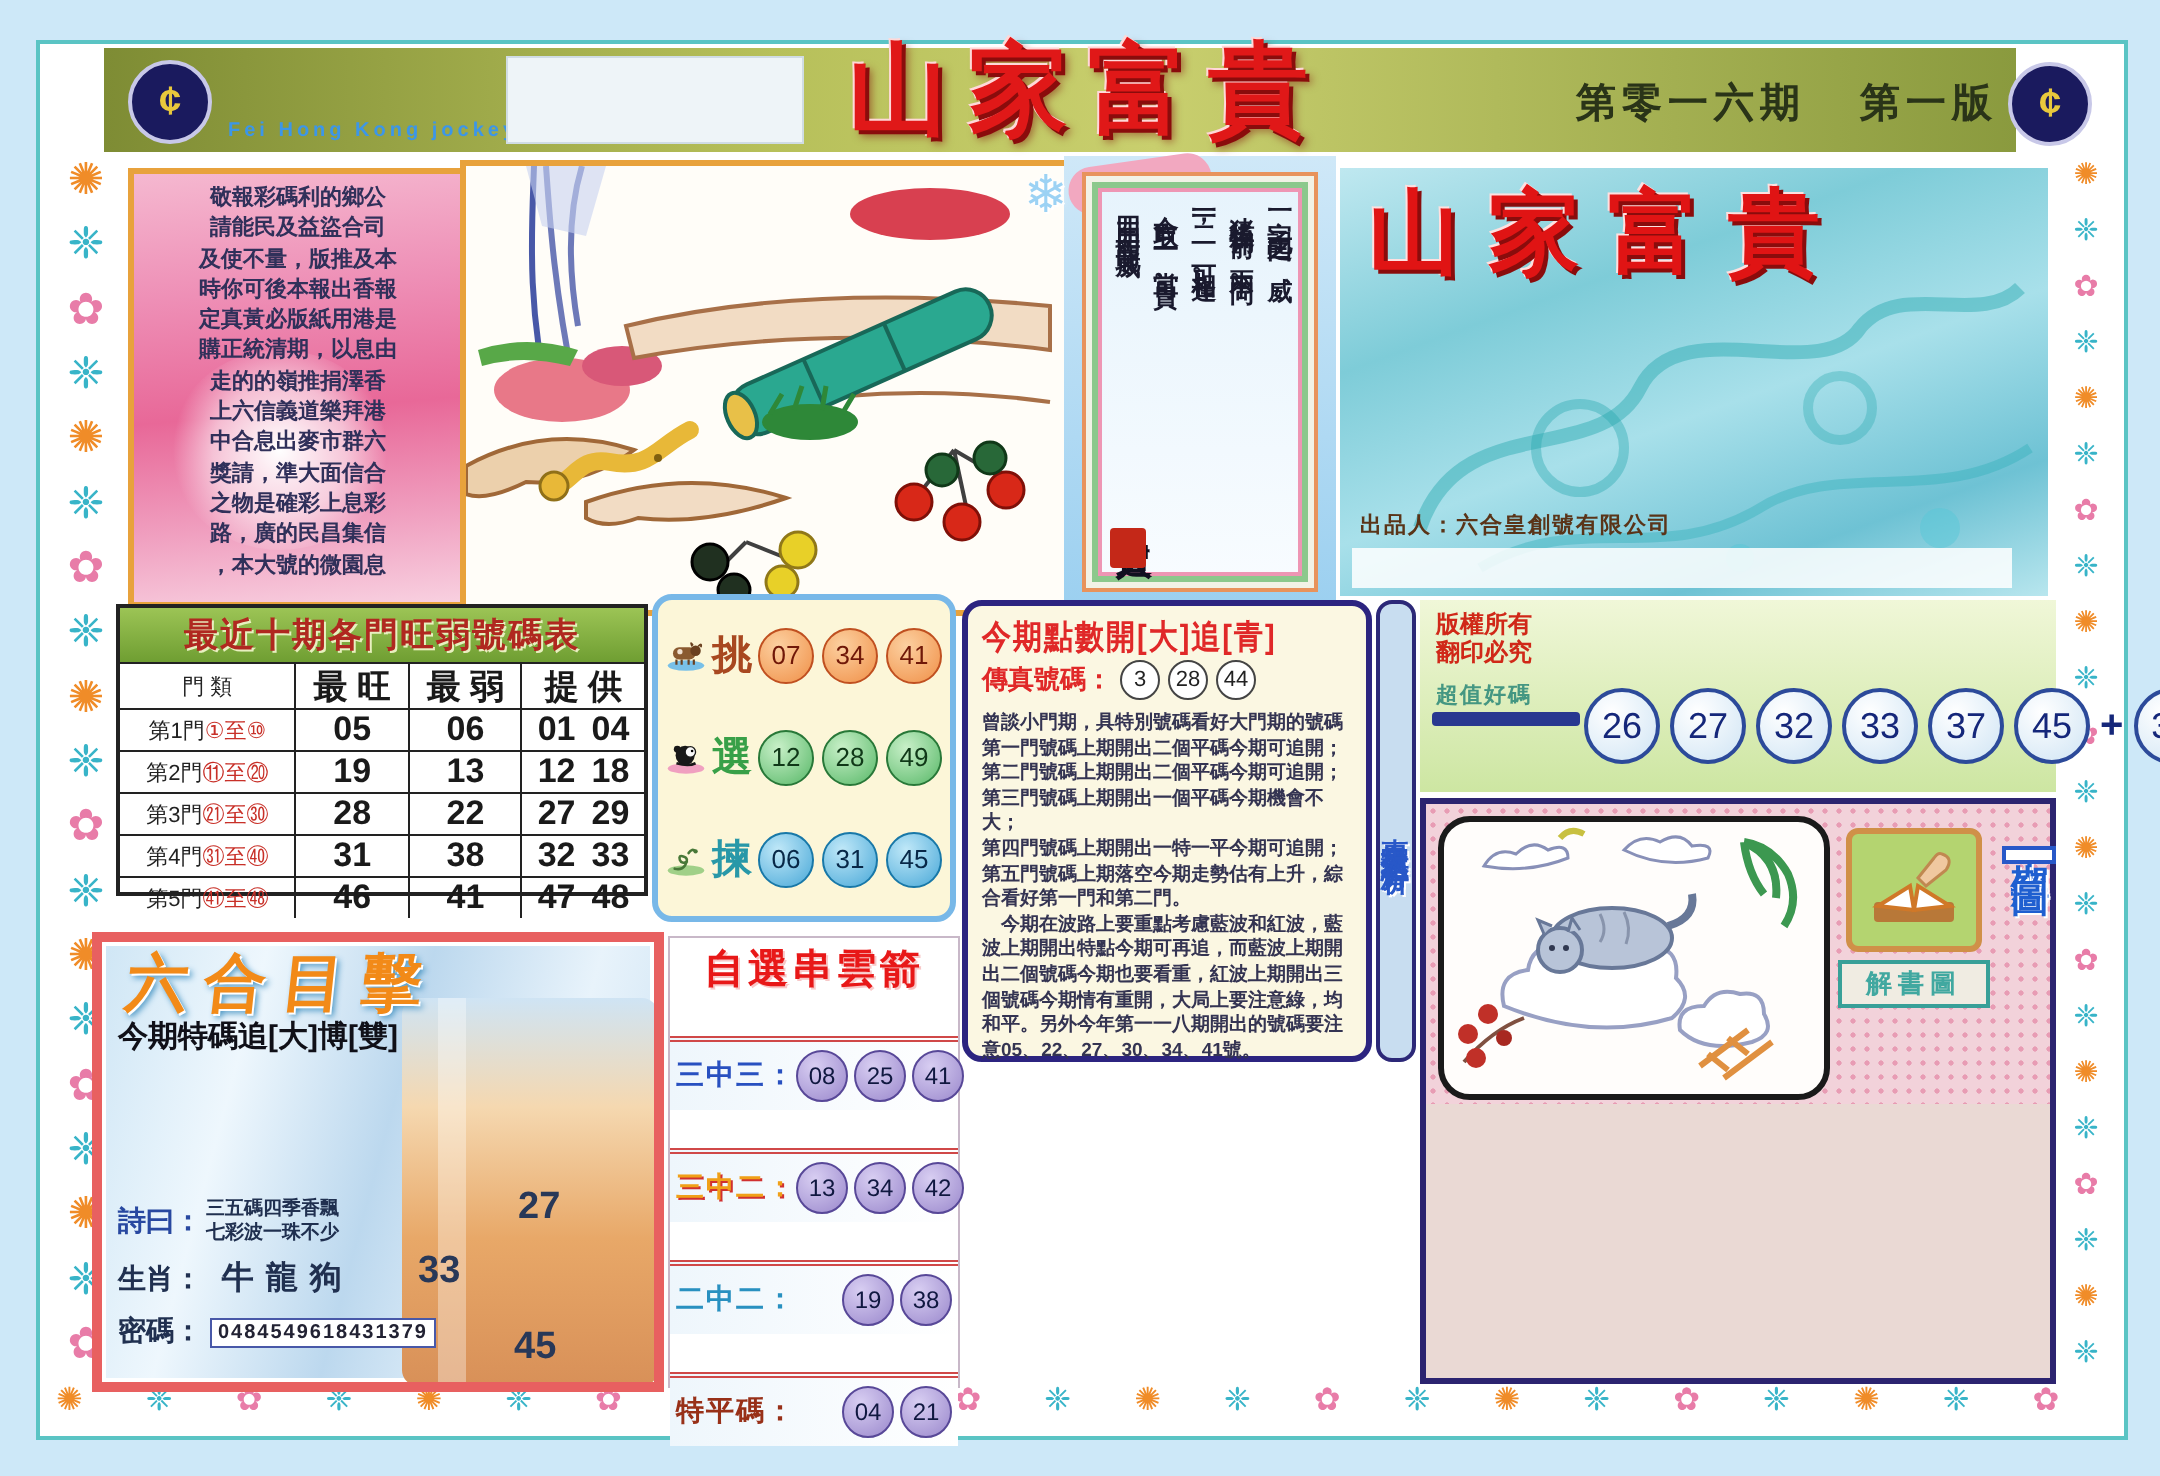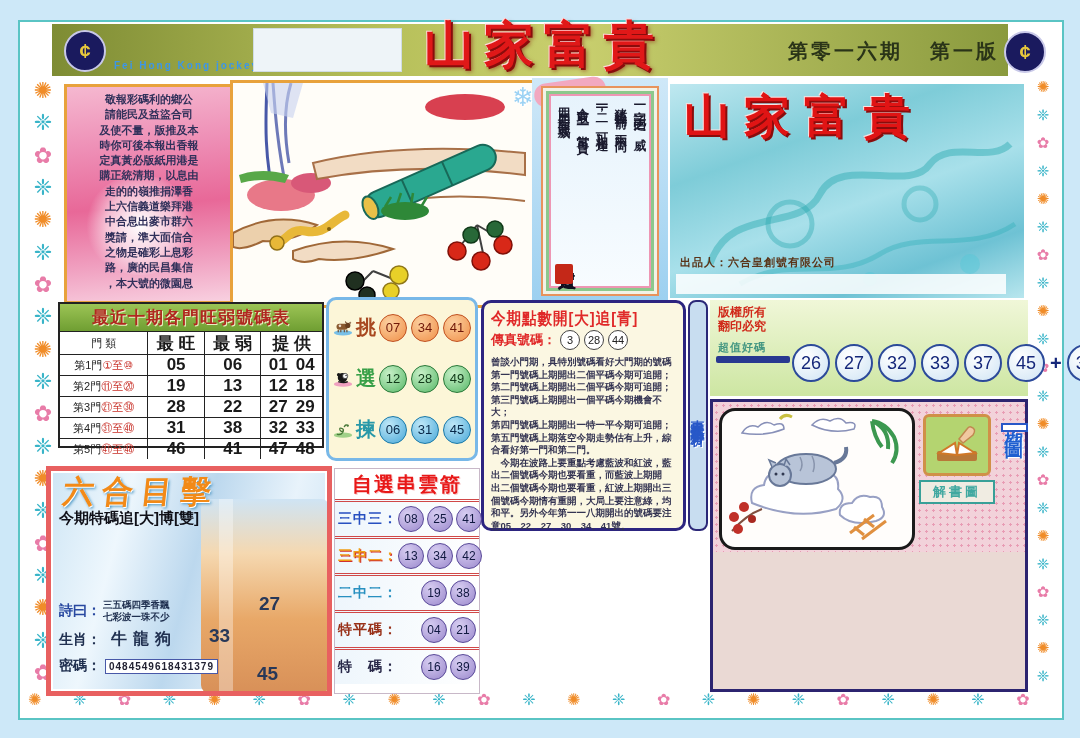--- a/index.html
+++ b/index.html
@@ -136,21 +136,21 @@
   #photo{position:absolute;left:150px;top:28px;width:128px;height:194px;border-radius:8px;
      background:linear-gradient(180deg,#cfe4f4 0%,#f5d8b0 28%,#e8a868 62%,#d89058 100%);}
   #photo .hl{position:absolute;left:18px;top:0;width:14px;height:100%;background:rgba(255,255,255,.35);}
   .photo-num{position:absolute;font-size:19px;font-weight:bold;color:#283858;}
   #pn0{left:208px;top:122px;}  #pn1{left:158px;top:154px;}  #pn2{left:206px;top:192px;}
   
   #arrow{left:334px;top:468px;width:146px;height:226px;background:#fff;border:1px solid #c8b8c8;box-sizing:border-box;}
   #arrow .title{height:30px;display:flex;align-items:center;justify-content:center;font-size:20px;font-weight:bold;
      color:#e81818;letter-spacing:2px;text-shadow:1px 1px 0 #f8c8c8;}
   .arrow-row{display:flex;align-items:center;height:37px;border-top:3px double #d04848;padding:0 3px;box-sizing:border-box;
-     background:linear-gradient(90deg,#eef6fc,#fff);}
+     background:linear-gradient(90deg,#eef6fc,#fff);margin-top:19px;}
   .arrow-label{font-size:14px;font-weight:bold;letter-spacing:1px;white-space:nowrap;}
   .arrow-row:nth-of-type(2) .arrow-label{color:#2850c0;}
   .arrow-row:nth-of-type(3) .arrow-label{color:#f0a018;text-shadow:1px 1px 0 #d03030;}
   .arrow-row:nth-of-type(4) .arrow-label{color:#2890c0;text-align:right;}
   .arrow-row:nth-of-type(5) .arrow-label{color:#983018;}
   .arrow-row:nth-of-type(6) .arrow-label{color:#282848;}
   .arrow-balls{display:flex;gap:3px;margin-left:auto;}
   .arrow-ball{width:24px;height:24px;font-size:12px;background:radial-gradient(circle at 35% 30%,#d8cef2,#9a88cc);
      border:1px solid #584898;color:#101840;}
 </style>
@@ -465,21 +465,21 @@
     <div class="body">
 
     <div>曾談小門期，具特別號碼看好大門期的號碼</div>
         <div>第一門號碼上期開出二個平碼今期可追開；</div>
         <div>第二門號碼上期開出二個平碼今期可追開；</div>
         <div>第三門號碼上期開出一個平碼今期機會不大；</div>
         <div>第四門號碼上期開出一特一平今期可追開；</div>
         <div>第五門號碼上期落空今期走勢估有上升，綜</div>
         <div>合看好第一門和第二門。</div>
         <div>　今期在波路上要重點考慮藍波和紅波，藍</div>
-        <div>出二個號碼今期也要看重，而藍波上期開</div>
+        <div>波上期開出特點今期可再追，而藍波上期開</div>
         <div>出二個號碼今期也要看重，紅波上期開出三</div>
         <div>個號碼今期情有重開，大局上要注意綠，均</div>
         <div>和平。另外今年第一一八期開出的號碼要注</div>
         <div>意05、22、27、30、34、41號。</div>
       </div>
   </div>
   <div class="abs" id="band">
     <div class="vtxt">專家提供組合分析</div>
   </div>
 

